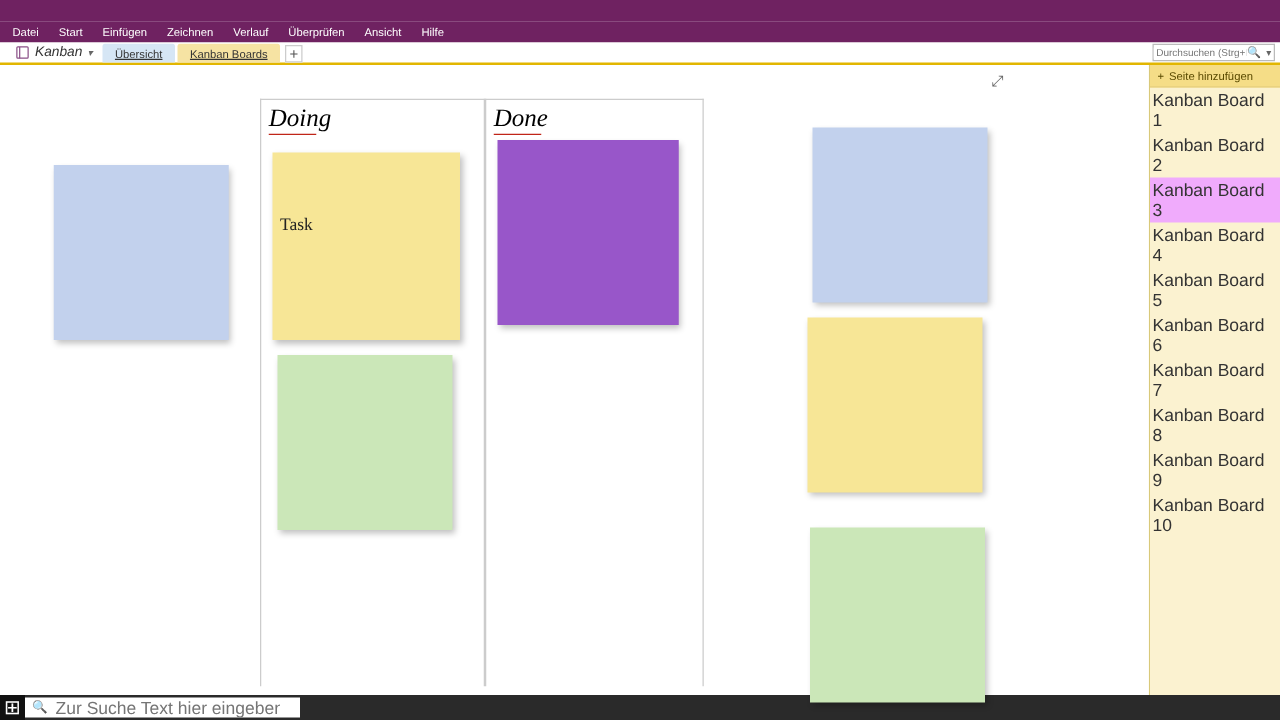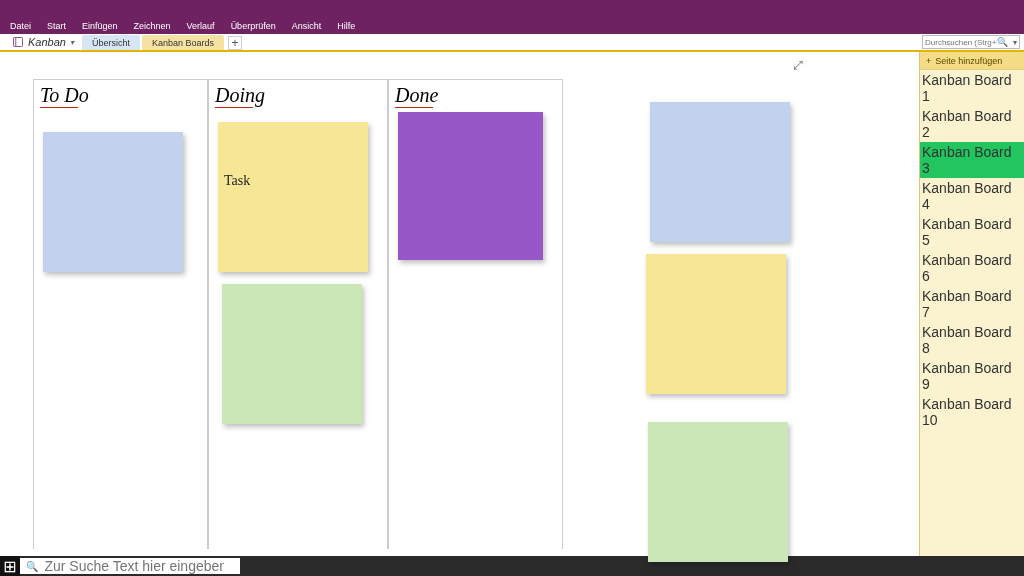--- a/index.html
+++ b/index.html
@@ -4,21 +4,21 @@
 <style>
   * { margin: 0; padding: 0; box-sizing: border-box; }
   html, body { width: 1024px; height: 576px; overflow: hidden; font-family: "Segoe UI", Arial, sans-serif; background: #fff; }
   .ribbon-top { height: 17px; background: #6f2261; }
   .ribbon-menu { height: 17px; background: #6f2261; display: flex; align-items: center; padding: 0 10px; gap: 16px; }
   .ribbon-menu span { color: #fff; font-size: 9px; cursor: default; }
   .tab-row { height: 18px; background: #fff; border-bottom: 2px solid #e2b600; display: flex; align-items: flex-end; padding-left: 4px; position: relative; }
   .notebook-sel { display: flex; align-items: center; gap: 4px; padding: 2px 8px; font-size: 11px; color: #333; font-style: italic; }
   .notebook-icon { width: 12px; height: 12px; }
   .chev { font-size: 8px; color: #666; }
-  .tab { font-size: 9px; padding: 2px 10px; height: 15px; display: flex; align-items: center; border-top-left-radius: 2px; border-top-right-radius: 2px; margin-right: 2px; }
+  .tab { font-size: 9px; padding: 2px 10px; height: 15px; display: flex; align-items: center; border-top-left-radius: 2px; border-top-right-radius: 2px; margin-right: 2px; text-decoration: underline; }
   .tab.inactive { background: #d6e6f5; color: #333; }
   .tab.active { background: #f6e3a3; color: #333; }
   .tab-add { width: 14px; height: 14px; display: flex; align-items: center; justify-content: center; font-size: 12px; color: #555; border: 1px solid #ccc; margin-left: 2px; background: #fff; }
   .search-box { position: absolute; right: 4px; top: 1px; width: 98px; height: 14px; border: 1px solid #bbb; font-size: 8px; display: flex; align-items: center; background: #fff; }
   .search-box input { border: none; outline: none; font-size: 8px; width: 74px; padding-left: 2px; }
   .search-box .mag { font-size: 9px; color: #555; margin-left: auto; padding-right: 2px; }
 
   .main-area { position: relative; height: 504px; display: flex; }
   .canvas { flex: 1; position: relative; background: #fff; }
   .col { position: absolute; border: 1px solid #ccc; border-bottom: none; }
@@ -32,21 +32,21 @@
   .note.purple { background: #9856c9; }
   .note .task-text { font-family: "Brush Script MT", cursive; font-size: 14px; padding: 50px 16px 0 6px; line-height: 1.3; color: #222; }
   .note .underline-red { text-decoration: underline; text-decoration-color: #c02518; }
 
   .fullscreen-icon { position: absolute; right: 114px; top: 6px; width: 14px; height: 14px; font-size: 12px; color: #666; text-align: center; }
 
   .side-panel { width: 105px; background: #fbf2d0; border-left: 1px solid #d9c97a; height: 100%; display: flex; flex-direction: column; }
   .add-page { height: 18px; background: #f5dd87; display: flex; align-items: center; gap: 4px; padding: 0 6px; font-size: 9px; color: #5a4a00; border-bottom: 1px solid #e5ce7f; }
   .page-list { flex: 1; }
   .page-item { font-size: 14px; color: #333; padding: 2px 2px; }
-  .page-item.selected { background: #22c55e; }
+  .page-item.selected { background: #f0abfc; }
 
   .taskbar { height: 20px; background: #2a2a2a; display: flex; align-items: center; }
   .start-btn { width: 20px; height: 20px; background: #111; color: #fff; display: flex; align-items: center; justify-content: center; }
   .tb-search { flex: 0 0 220px; height: 16px; background: #fff; display: flex; align-items: center; gap: 6px; padding: 0 6px; margin-left: 0; }
   .tb-search .mag { font-size: 10px; color: #555; }
   .tb-search input { border: none; outline: none; font-size: 14px; color: #555; width: 180px; background: transparent; }
 </style>
 </head>
 <body>
 
@@ -80,23 +80,20 @@
     <span class="mag">🔍</span>
     <span class="chev" style="padding:0 2px;">▾</span>
   </div>
 </div>
 
 <div class="main-area">
   <div class="canvas">
 
     <div class="fullscreen-icon">⤢</div>
 
-    <div class="col" style="left:33px; top:27px; width:175px; height:470px;">
-      <div class="col-head">To Do</div>
-    </div>
     <div class="col" style="left:208px; top:27px; width:180px; height:470px;">
       <div class="col-head">Doing</div>
     </div>
     <div class="col" style="left:388px; top:27px; width:175px; height:470px;">
       <div class="col-head">Done</div>
     </div>
 
     <div class="note blue" style="left:43px;  top:80px;  width:140px; height:140px;"></div>
     <div class="note yellow" style="left:218px; top:70px;  width:150px; height:150px;">
       <div class="task-text">

